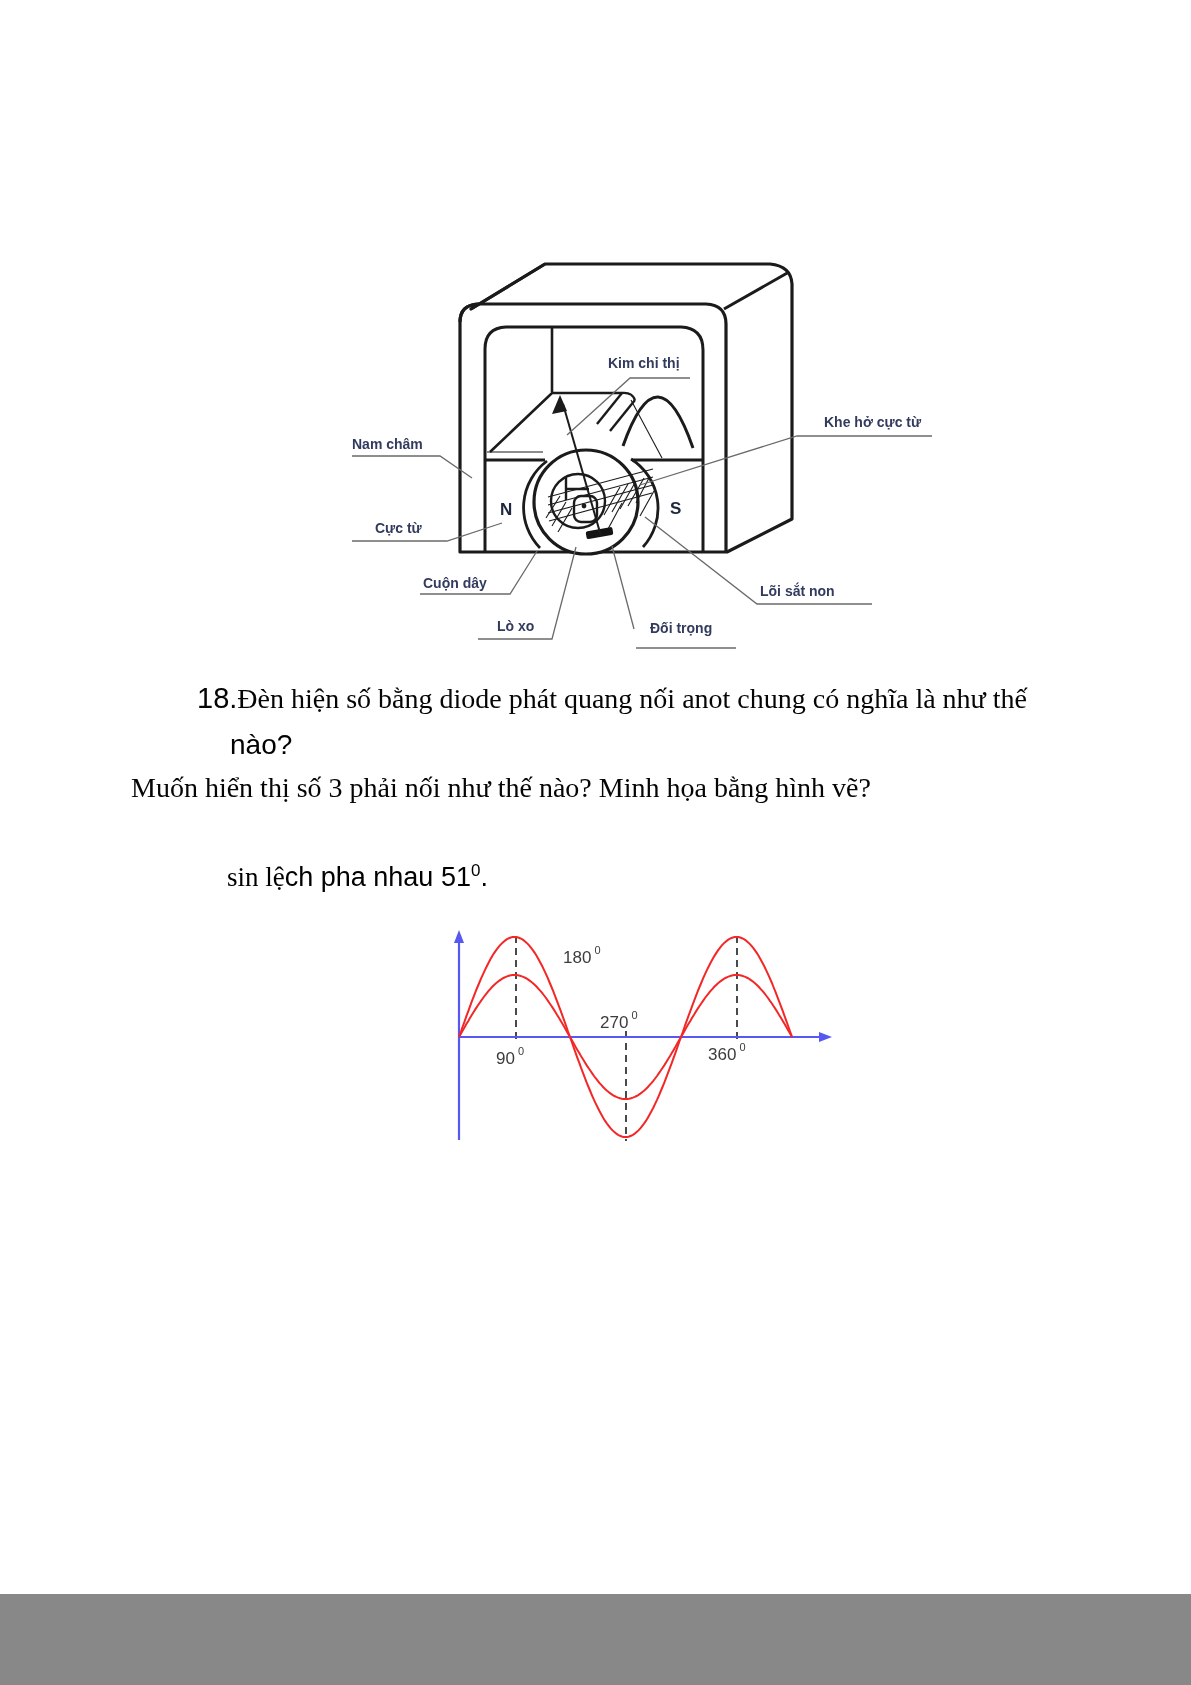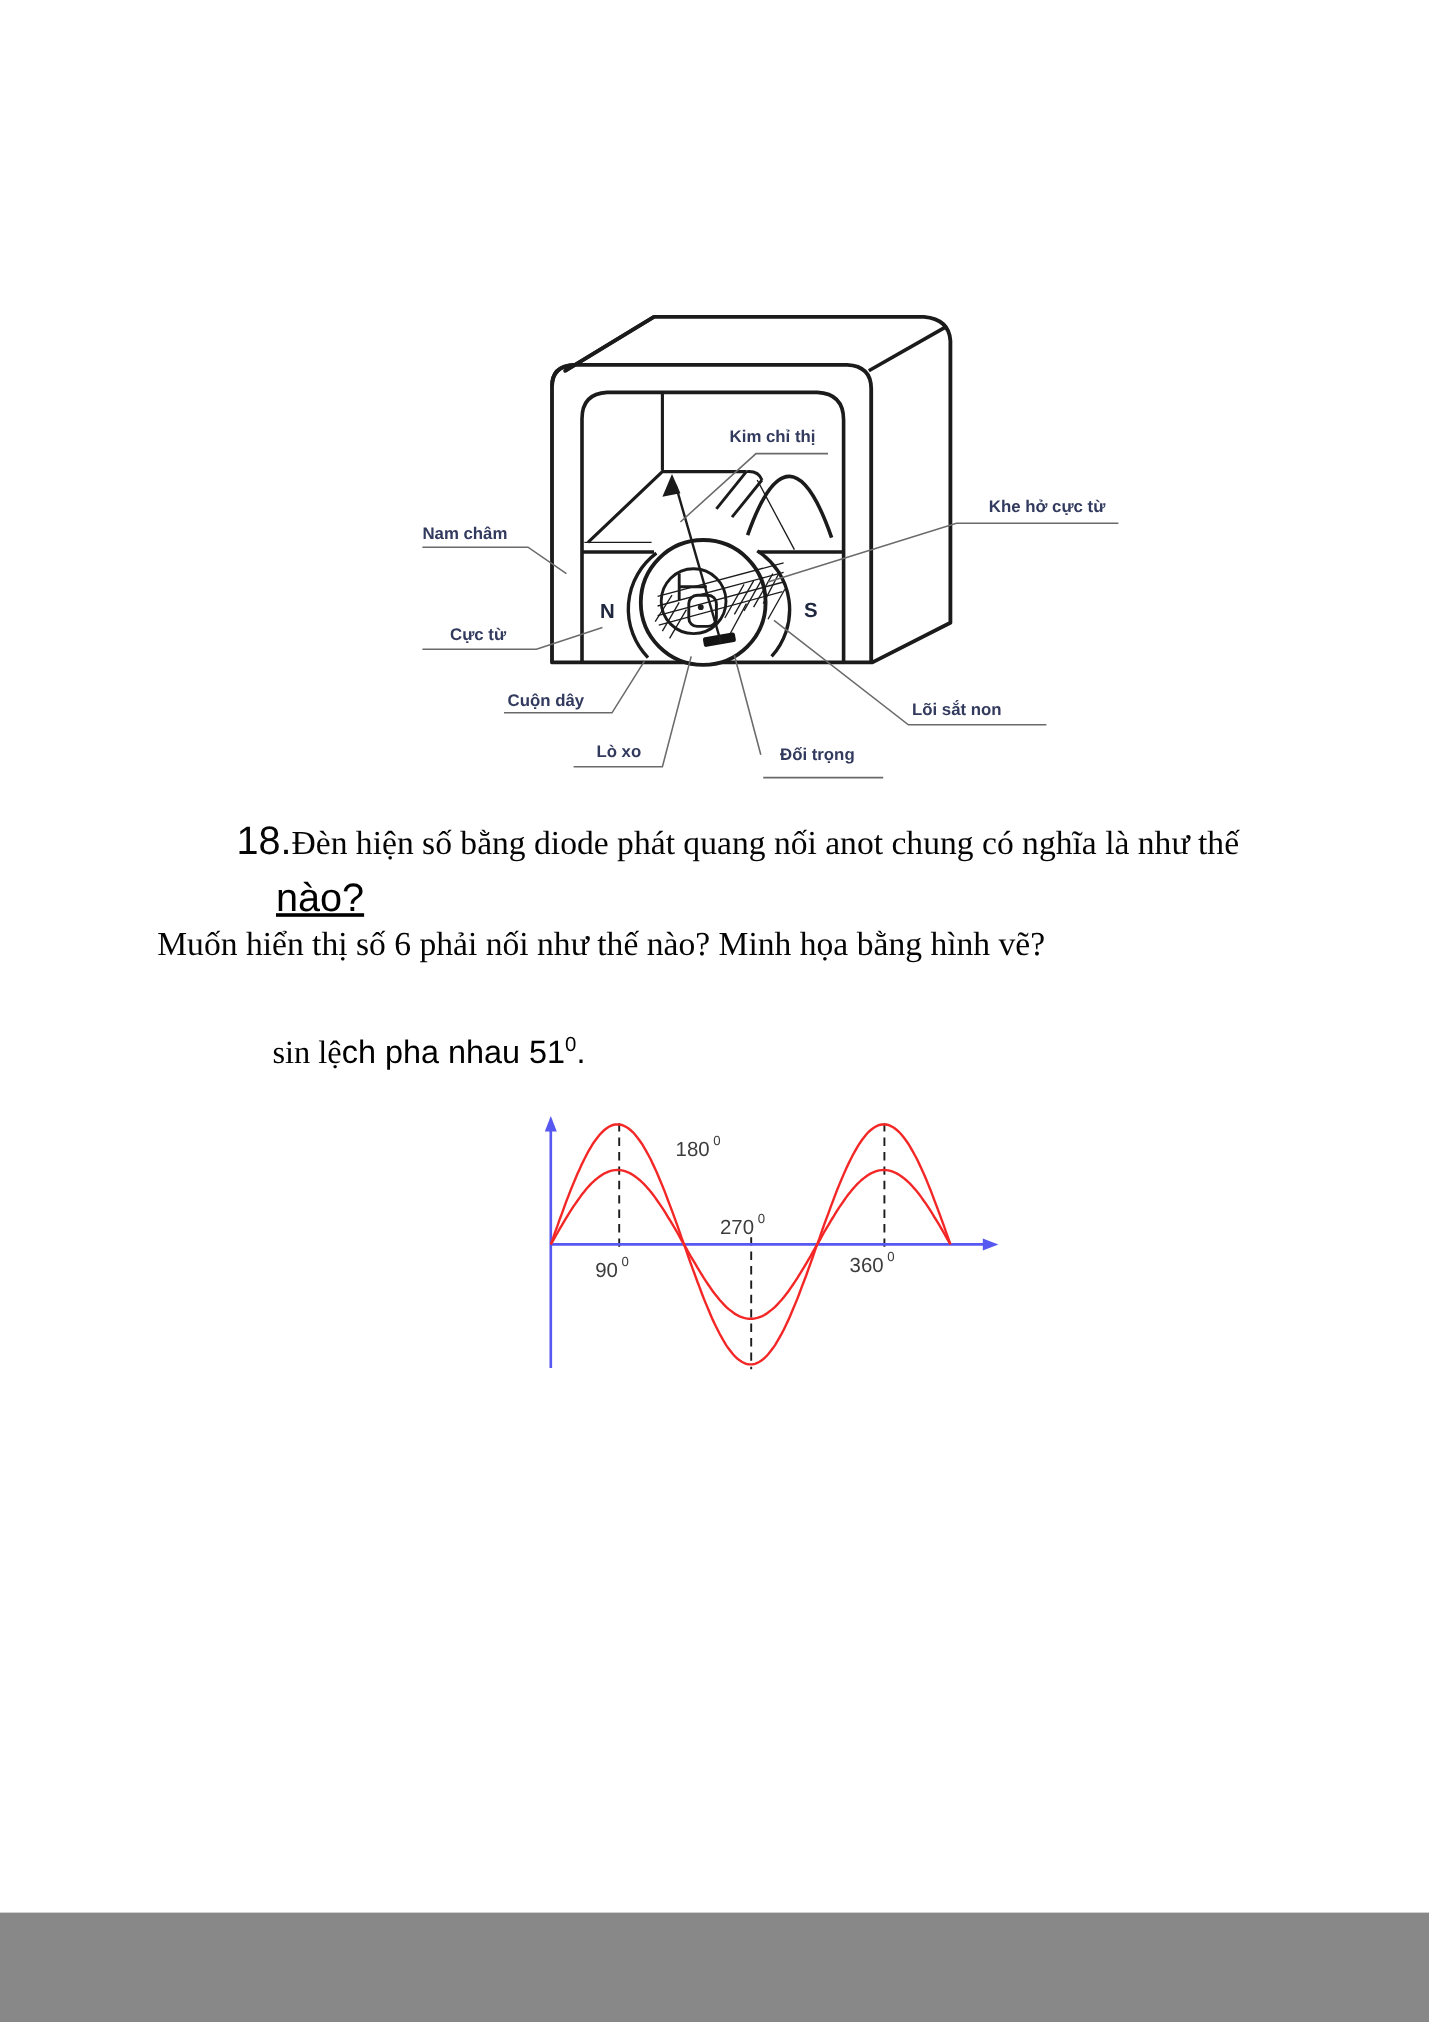--- a/index.html
+++ b/index.html
@@ -5,21 +5,21 @@
   html,body{margin:0;padding:0;background:#888;}
   #page{
     position:relative;width:1191px;height:1594px;background:#ffffff;
     margin:0 auto;overflow:hidden;
     font-family:"Liberation Serif", serif;color:#000;
   }
   .abs{position:absolute;white-space:nowrap;}
   .serif{font-family:"Liberation Serif", serif;}
   .sans{font-family:"Liberation Sans", sans-serif;}
   .qline{font-size:28px;color:#050505;}
-  .qnum{font-family:"Liberation Sans", sans-serif;font-size:33px;}
+  .qnum{font-family:"Liberation Sans", sans-serif;font-size:29px;}
   .supscript{font-size:17px;vertical-align:super;line-height:0;}
   svg text.dlabel{
     font-family:"Liberation Sans", sans-serif;font-size:14px;font-weight:600;
     fill:#323a5e;
   }
   svg text.pole{
     font-family:"Liberation Sans", sans-serif;font-size:17px;font-weight:600;
     fill:#20283f;
   }
   svg .mainline{stroke:#1b1b1b;fill:none;}
@@ -139,22 +139,22 @@
         <path class="leader" d="M 872,604 L 757,604 L 645,517"></path>
       </g>
       <text class="pole" x="500" y="515">N</text>
       <text class="pole" x="670" y="514">S</text>
     </g>
   </svg>
 
   <div class="abs qline" style="left:197px;top:682px;">
     <span class="qnum">18.</span><span class="serif">Đèn hiện số bằng diode phát quang nối anot chung có nghĩa là như thế</span>
   </div>
-  <div class="abs sans" style="left:230px;top:729px;font-size:33px;text-decoration:underline;">nào?</div>
-  <div class="abs qline serif" style="left:131px;top:772px;">Muốn hiển thị số 6 phải nối như thế nào? Minh họa bằng hình vẽ?</div>
+  <div class="abs sans" style="left:230px;top:729px;font-size:28px;">nào?</div>
+  <div class="abs qline serif" style="left:131px;top:772px;">Muốn hiển thị số 3 phải nối như thế nào? Minh họa bằng hình vẽ?</div>
   <div class="abs" style="left:227px;top:862px;font-size:27px;">
     <span class="serif">sin lệ</span><span class="sans">ch pha nhau 51</span><span class="sans supscript">0</span><span class="sans">.</span>
   </div>
 
   <svg id="phase-chart" class="abs" style="left:440px;top:925px;" width="410" height="240" viewBox="440 925 410 240" xmlns="http://www.w3.org/2000/svg">
 
     <g stroke="#1d1d1d" stroke-width="1.6" stroke-dasharray="7 5" fill="none">
       <path d="M 516,936 L 516,1043"></path>
       <path d="M 626,1031 L 626,1141"></path>
       <path d="M 737,936 L 737,1043"></path>

